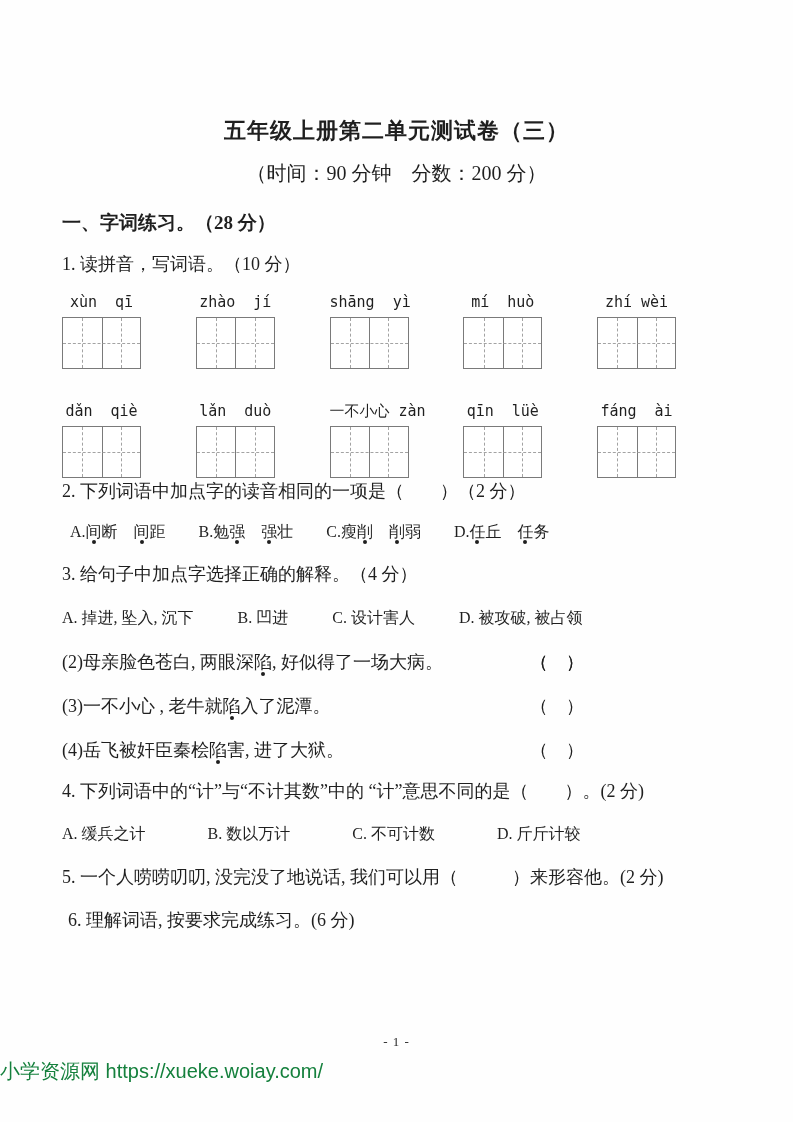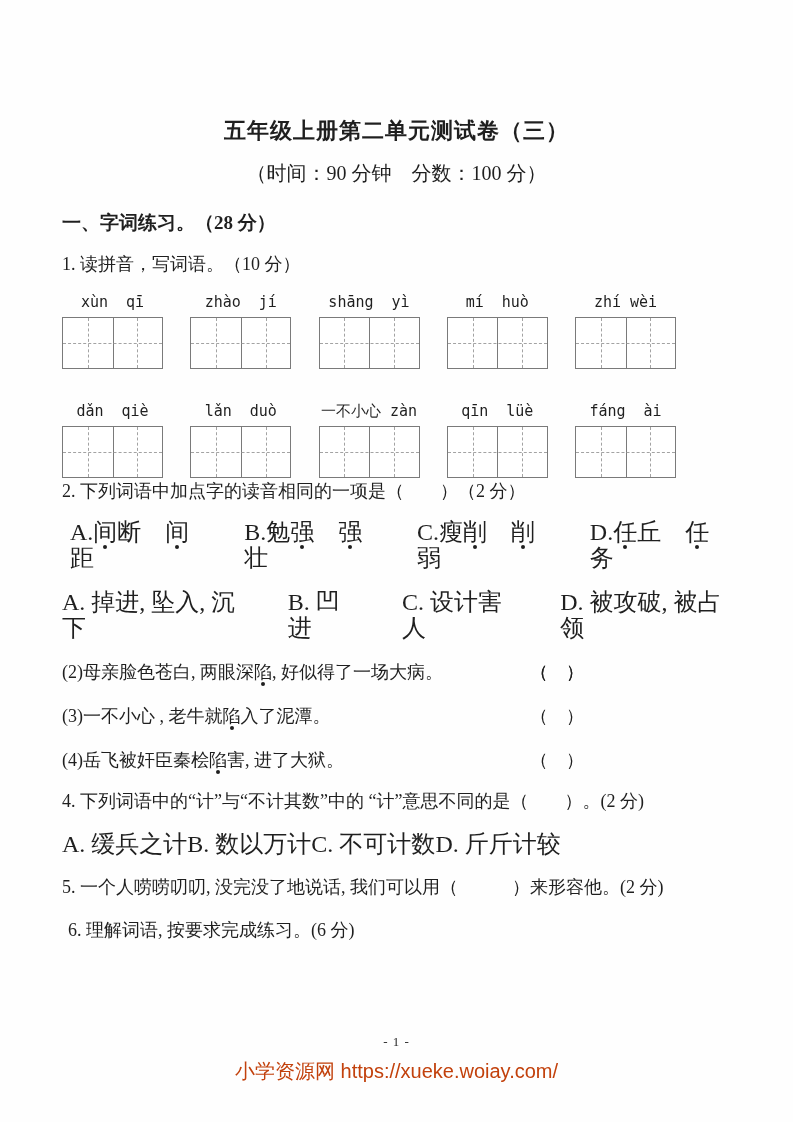--- a/index.html
+++ b/index.html
@@ -9,59 +9,59 @@
 
   .title{margin:0;padding-top:100px;font-size:22px;font-weight:bold;text-align:center;line-height:30px;letter-spacing:1px;}
   .subtitle{margin-top:14px;font-size:20px;text-align:center;line-height:26px;}
   .sec-heading{margin-top:24px;font-size:19px;font-weight:bold;line-height:26px;}
 
   .qline{font-size:18px;line-height:26px;}
   .q1line{margin-top:15px;}
 
   .pinyin-row{display:flex;justify-content:space-between;width:614px;margin-top:16px;}
   .pinyin-row.row2{margin-top:33px;}
-  .pinyin-unit{width:101px;}
+  .pinyin-unit{width:79px;}
   .pinyin-label{font-family:"DejaVu Sans Mono","Liberation Mono",monospace;font-size:15px;line-height:18px;
                 text-align:center;white-space:pre;margin-bottom:6px;}
   .grid-box{position:relative;height:50px;border:1px solid #7a7a7a;background:#fff;}
   .gb-mid{position:absolute;top:0;bottom:0;left:50%;width:0;border-left:1px solid #7a7a7a;}
   .gb-hdash{position:absolute;left:0;right:0;top:50%;height:0;border-top:1px dashed #a3a3a3;}
   .gb-vdash{position:absolute;top:0;bottom:0;width:0;border-left:1px dashed #a3a3a3;}
   .v25{left:25%;} .v75{left:75%;}
 
   .q2line{}
-  .optrow{display:flex;font-size:24px;line-height:26px;flex-wrap:nowrap;}
+  .optrow{display:flex;font-size:16px;line-height:26px;flex-wrap:nowrap;}
   .q2opts{margin-top:15px;gap:33px;padding-left:8px;}
   .q3line{margin-top:16px;}
   .q3choices{margin-top:18px;gap:44px;}
   .q3item{position:relative;margin-top:18px;font-size:18px;line-height:26px;}
   .answer{position:absolute;left:468px;top:0;}
   .q4line{margin-top:15px;}
-  .q45{}
+  .q45{gap:62px;}
   .q4opts{margin-top:17px;}
   .q5line{margin-top:17px;}
   .q5opts{margin-top:17px;}
   .q6line{margin-top:17px;padding-left:6px;}
 
   .dotted{position:relative;}
   .dotted::after{content:"";position:absolute;left:50%;bottom:-4px;width:4px;height:4px;margin-left:-2px;
                  border-radius:50%;background:#1f1f1f;}
 
   .pagenum{position:absolute;top:1034px;left:0;right:0;text-align:center;font-size:13px;letter-spacing:1px;color:#2b2b2b;}
-  .watermark{position:absolute;top:1058px;left:0;right:0;text-align:center;
-             font-family:"Liberation Sans","DejaVu Sans",sans-serif;font-size:20px;color:#c2410c;}
+  .watermark{position:absolute;top:1058px;left:0;right:0;
+             font-family:"Liberation Sans","DejaVu Sans",sans-serif;font-size:20px;color:#15803d;}
 </style>
 </head>
 <body>
 
 <div class="page">
   <div class="content">
 
     <h1 class="title">五年级上册第二单元测试卷（三）</h1>
-    <div class="subtitle">（时间：90 分钟　分数：100 分）</div>
+    <div class="subtitle">（时间：90 分钟　分数：200 分）</div>
 
     <div class="sec-heading">一、字词练习。（28 分）</div>
 
     <div class="qline q1line">1. 读拼音，写词语。（10 分）</div>
     <div>
         <div class="pinyin-row">
           <div class="pinyin-unit">
             <div class="pinyin-label">xùn  qī</div>
             <div class="grid-box">
               <div class="gb-mid"></div>
@@ -157,20 +157,21 @@
       </div>
 
     <div class="qline q2line">2. 下列词语中加点字的读音相同的一项是（　　）（2 分）</div>
     <div class="optrow q2opts">
         <span class="opt"><span class="optlabel">A.</span><span class="dotted">间</span><span class="seg">断</span><span class="seg">　</span><span class="dotted">间</span><span class="seg">距</span></span>
         <span class="opt"><span class="optlabel">B.</span><span class="seg">勉</span><span class="dotted">强</span><span class="seg">　</span><span class="dotted">强</span><span class="seg">壮</span></span>
         <span class="opt"><span class="optlabel">C.</span><span class="seg">瘦</span><span class="dotted">削</span><span class="seg">　</span><span class="dotted">削</span><span class="seg">弱</span></span>
         <span class="opt"><span class="optlabel">D.</span><span class="dotted">任</span><span class="seg">丘</span><span class="seg">　</span><span class="dotted">任</span><span class="seg">务</span></span>
       </div>
 
+    <div class="qline q3line">3. 给句子中加点字选择正确的解释。（4 分）</div>
     <div class="optrow q3choices">
         <span class="opt">A. 掉进, 坠入, 沉下</span>
         <span class="opt">B. 凹进</span>
         <span class="opt">C. 设计害人</span>
         <span class="opt">D. 被攻破, 被占领</span>
       </div>
     <div>
         <div class="q3item"><span class="answer">（　）</span></div>
         <div class="q3item"><span class="q3text"><span class="seg">(2)母亲脸色苍白, 两眼深</span><span class="dotted">陷</span><span class="seg">, 好似得了一场大病。</span></span><span class="answer">（　）</span></div>
         <div class="q3item"><span class="q3text"><span class="seg">(3)一不小心 , 老牛就</span><span class="dotted">陷</span><span class="seg">入了泥潭。</span></span><span class="answer">（　）</span></div>

